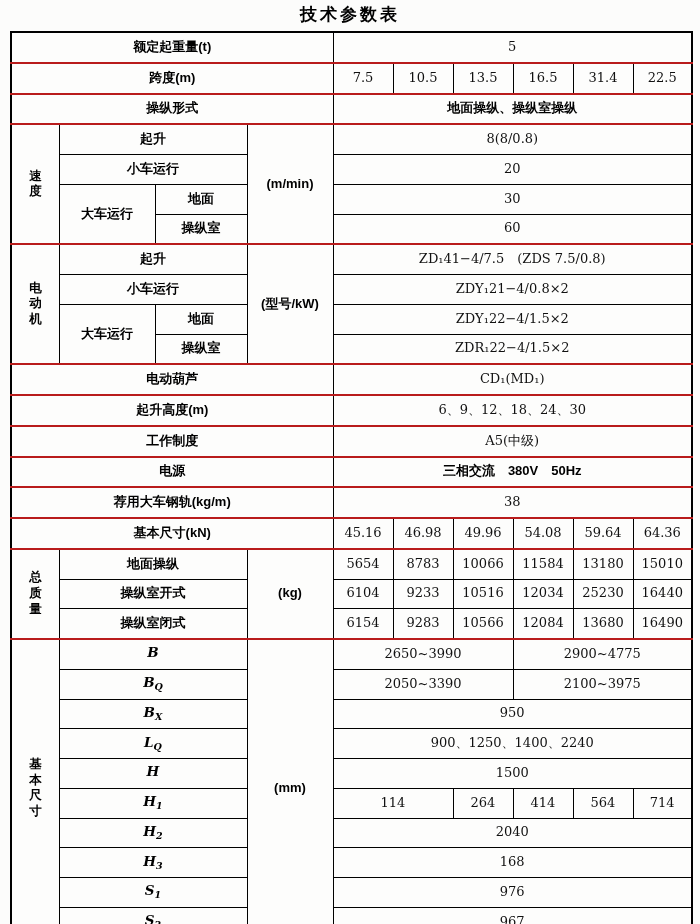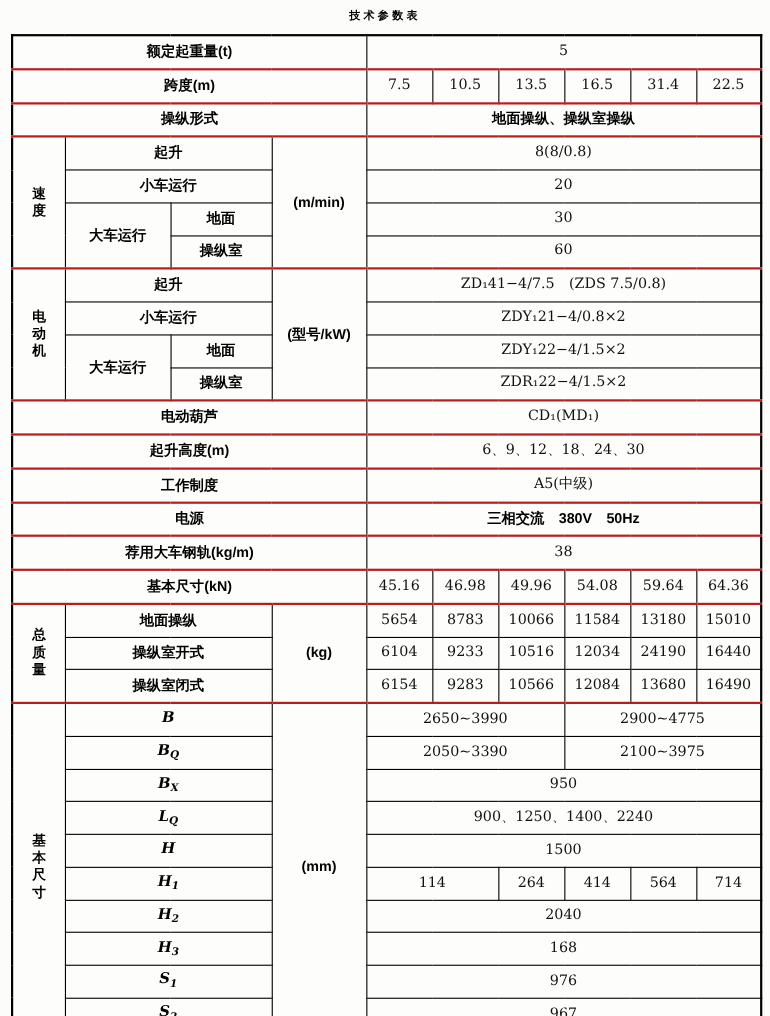--- a/index.html
+++ b/index.html
@@ -4,21 +4,21 @@
 <style>
   html,body{margin:0;padding:0;}
   body{
     width:700px;height:924px;
     background:#fcfcfb;color:#111;
     font-family:"DejaVu Serif","Liberation Serif",serif;
     overflow:hidden;
   }
   .title{
     font-family:"Liberation Sans","DejaVu Sans",sans-serif;
-    font-weight:bold;font-size:10px;letter-spacing:3px;
+    font-weight:bold;font-size:17px;letter-spacing:3px;
     text-align:center;margin:6px 0 7px 0;line-height:18px;color:#000;
   }
   table.tbl{
     table-layout:fixed;border-collapse:collapse;
     margin-left:10px;width:681px;
     border:2px solid #000;
     background:#fdfdfc;
   }
   table.tbl td{
     border:1px solid #000;
@@ -173,21 +173,21 @@
     <td class="val">11584</td>
     <td class="val">13180</td>
     <td class="val">15010</td>
   </tr>
   <tr>
     <td class="lab" colspan="2">操纵室开式</td>
     <td class="val">6104</td>
     <td class="val">9233</td>
     <td class="val">10516</td>
     <td class="val">12034</td>
-    <td class="val">24190</td>
+    <td class="val">25230</td>
     <td class="val">16440</td>
   </tr>
   <tr>
     <td class="lab" colspan="2">操纵室闭式</td>
     <td class="val">6154</td>
     <td class="val">9283</td>
     <td class="val">10566</td>
     <td class="val">12084</td>
     <td class="val">13680</td>
     <td class="val">16490</td>

